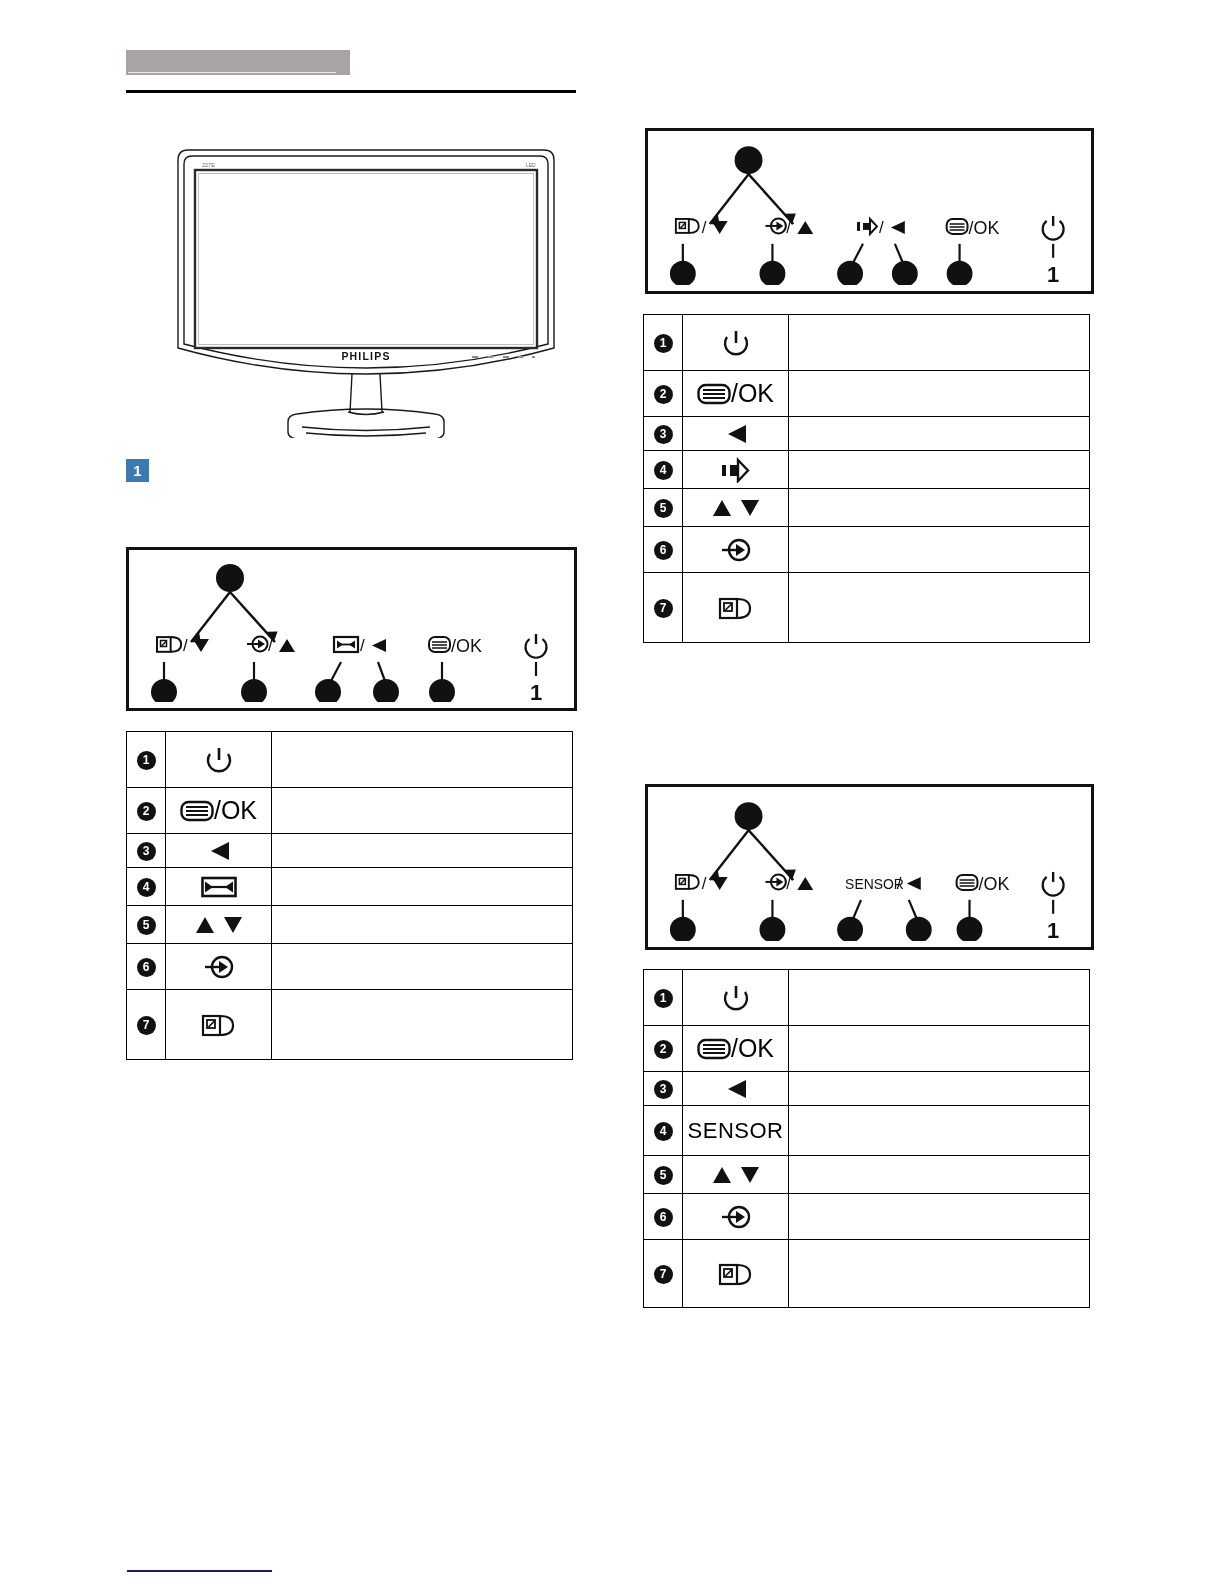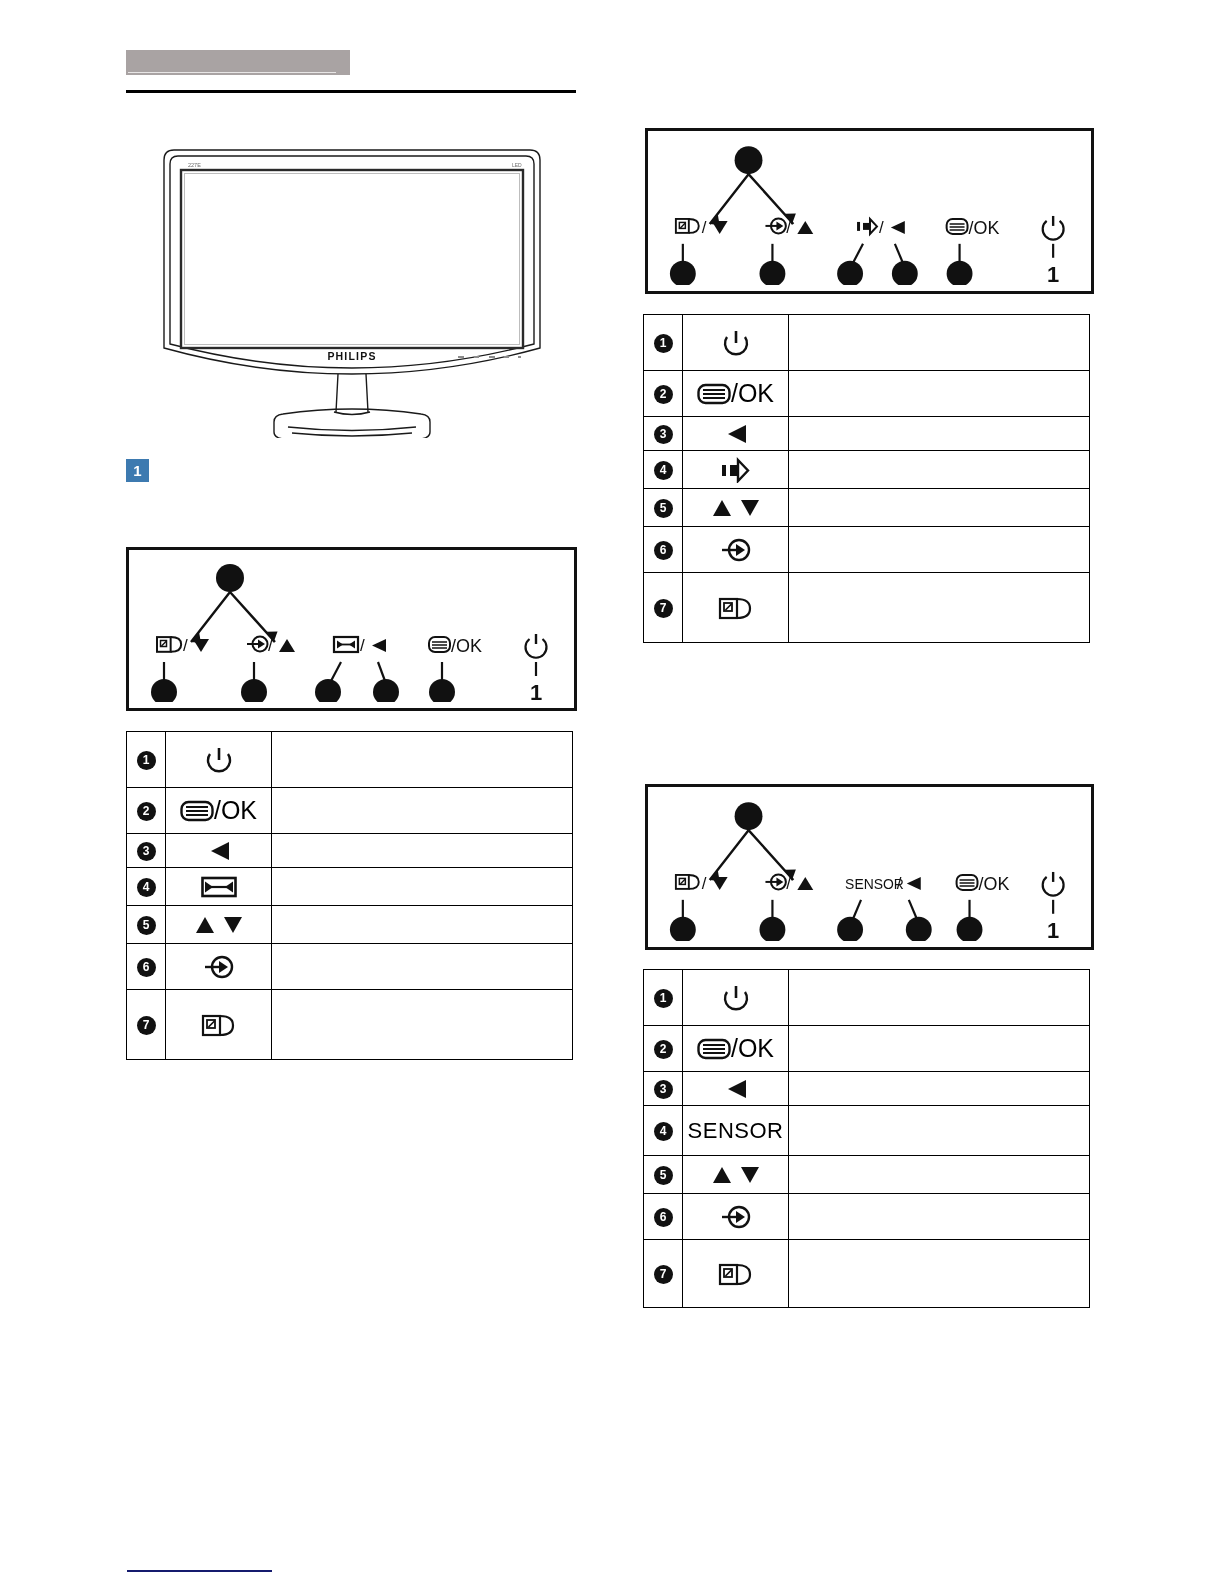--- a/index.html
+++ b/index.html
@@ -21,21 +21,21 @@
   .hdr-rule{
     position:absolute;left:126px;top:90px;width:450px;height:3px;background:#000;
   }
 
   
   .ftr-rule{
     position:absolute;left:127px;top:1570px;width:145px;height:2px;background:#151b6e;
   }
 
   
-  .monitor{position:absolute;left:152px;top:138px;width:400px;height:300px;text-align:center;}
+  .monitor{position:absolute;left:166px;top:138px;width:400px;height:300px;text-align:center;}
   .monitor svg{display:block;width:400px;height:300px;}
 
   
   .sec-marker{
     position:absolute;left:126px;top:459px;width:23px;height:23px;
     background:#3d7ab0;color:#fff;
     display:flex;align-items:center;justify-content:center;
     font-size:15px;font-weight:bold;line-height:1;
   }
 

